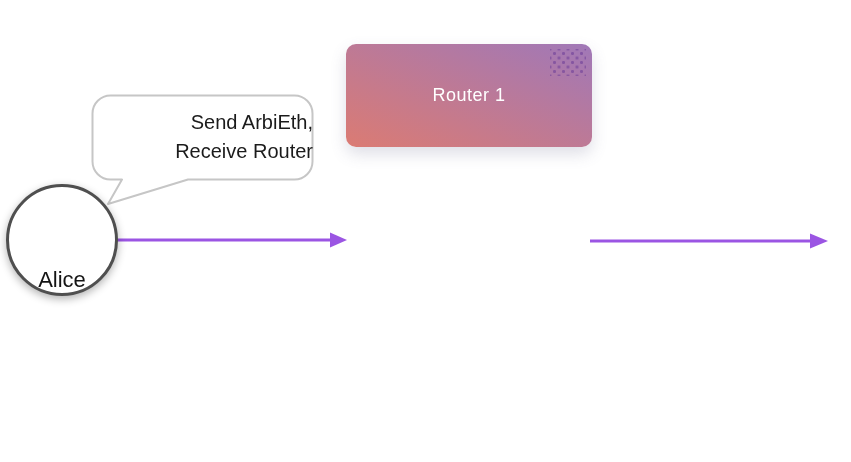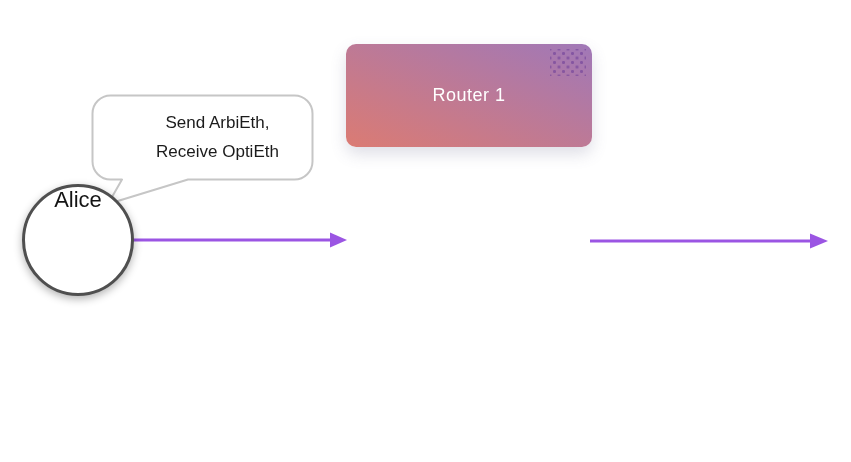--- a/index.html
+++ b/index.html
@@ -74,45 +74,45 @@
       radial-gradient(circle, rgba(160, 216, 255, 0.85) 1.3px, transparent 1.7px),
       radial-gradient(circle, rgba(160, 216, 255, 0.85) 1.3px, transparent 1.7px);
   }
   #router-3 .corner-dots {
     background-image:
       radial-gradient(circle, rgba(226, 95, 218, 0.8) 1.3px, transparent 1.7px),
       radial-gradient(circle, rgba(226, 95, 218, 0.8) 1.3px, transparent 1.7px);
   }
   .actor-circle {
     position: absolute;
-    left: 22px;
+    left: 6px;
     top: 184px;
     width: 106px;
     height: 106px;
     background: #ffffff;
     border: 3px solid #4f4f4f;
     border-radius: 50%;
     display: flex;
-    align-items: flex-start;
+    align-items: flex-end;
     justify-content: center;
     z-index: 2;
     box-shadow: 0 3px 9px rgba(0, 0, 0, 0.30);
   }
   .actor-label {
     font-size: 22px;
     color: #141414;
   }
   .bubble-text {
     position: absolute;
-    left: 107px;
+    left: 92px;
     top: 108px;
     width: 221px;
     z-index: 2;
-    text-align: center;
-    font-size: 17px;
+    text-align: right;
+    font-size: 20px;
     line-height: 29px;
     color: #1b1b1b;
   }
   .bubble-text span { display: block; }
 </style>
 </head>
 <body>
 
 <div class="canvas">
 
@@ -138,21 +138,21 @@
          L122 179.5
          H110.5
          A18 18 0 0 1 92.5 161.5
          V113.5
          A18 18 0 0 1 110.5 95.5
          Z" fill="#ffffff" stroke="#c6c6c6" stroke-width="2" stroke-linejoin="round"></path>
   </svg>
 
   <div class="bubble-text">
     <span>Send ArbiEth,</span>
-    <span>Receive OptiEth</span>
+    <span>Receive Router</span>
   </div>
 
   <div class="actor-circle">
     <span class="actor-label">Alice</span>
   </div>
 
   <div class="router" id="router-1">
     <div class="corner-dots dots-top-right"></div>
     <span class="router-label">Router 1</span>
   </div>

